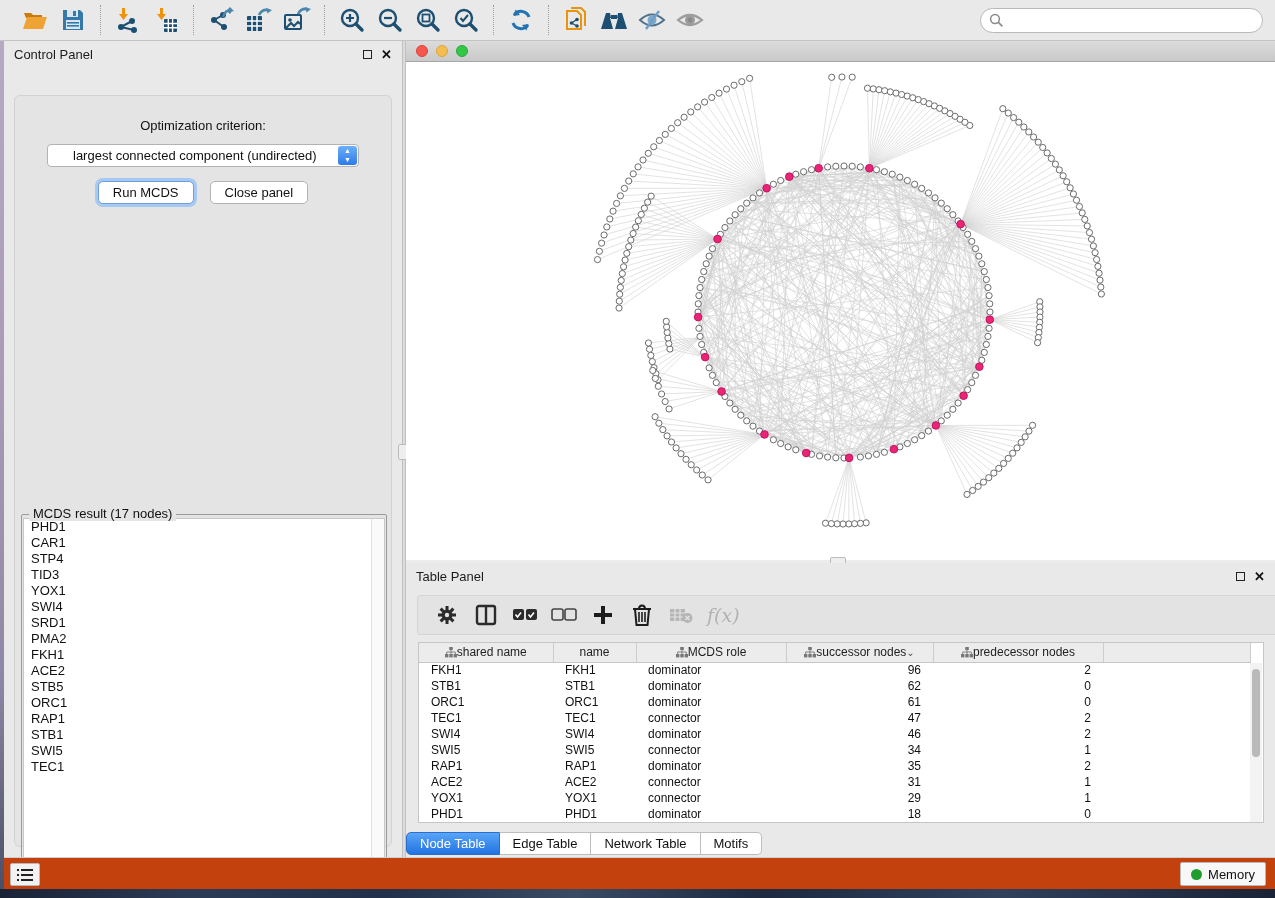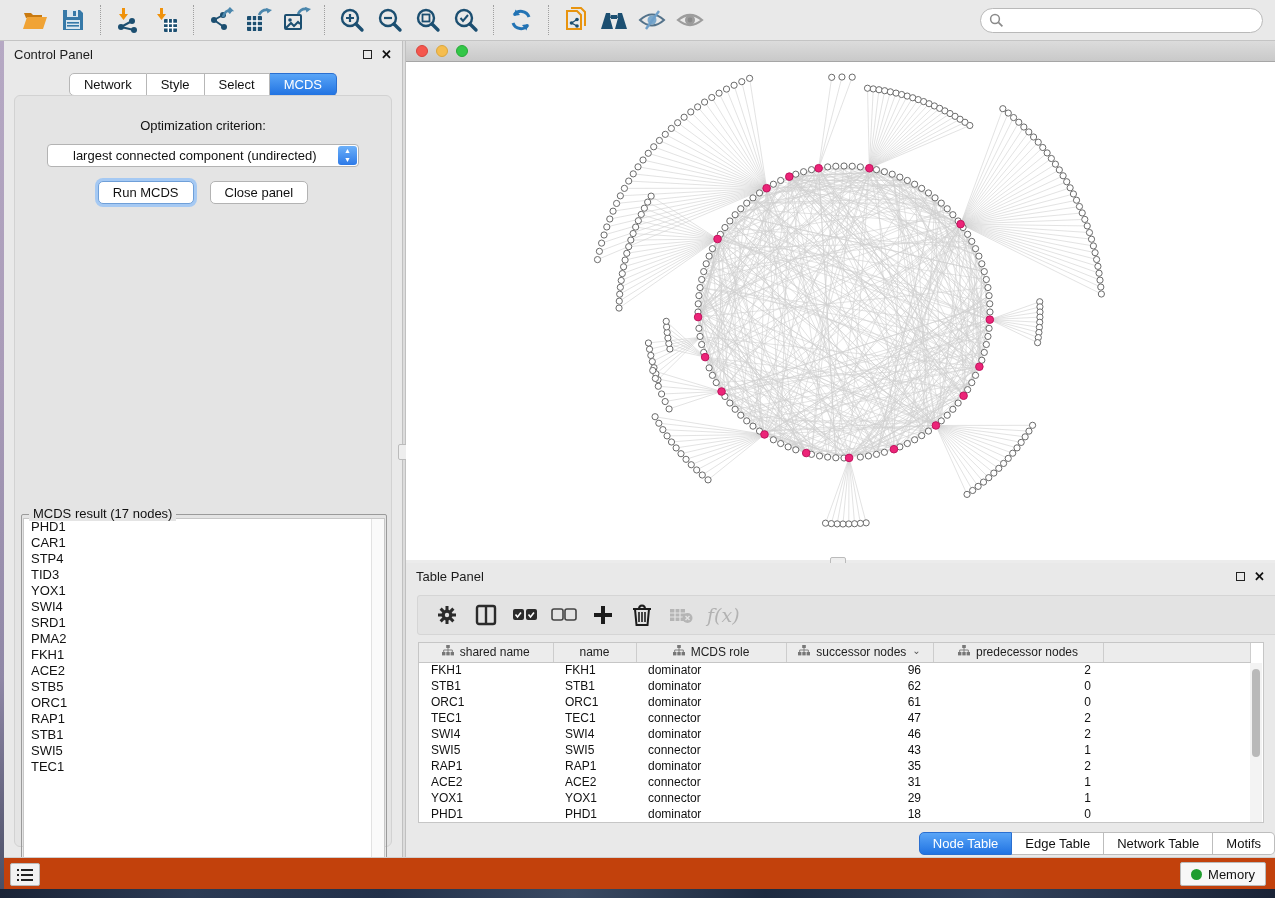--- a/index.html
+++ b/index.html
@@ -76,28 +76,28 @@
   #table-panel { left:406px; top:563px; width:869px; height:294px; background:#e9e9e9; }
   #tp-toolbar { position:absolute; left:11px; top:32px; width:903px; height:40px; background:#e3e3e3;
     border:1px solid #d5d5d5; border-radius:3px; display:flex; align-items:center; gap:13px; padding-left:16px; }
   .tp-icon { display:flex; align-items:center; justify-content:center; width:26px; height:26px; }
   .fx { font-family:"DejaVu Serif", serif; font-style:italic; font-size:19px; color:#b2b2b2; }
 
   #node-table { position:absolute; left:12px; top:79px; width:846px; height:181px; background:#fff; border:1px solid #c6c6c6; overflow:hidden; }
   table { border-collapse:collapse; table-layout:fixed; width:832px; }
   th { height:19px; background:#ececec; border-right:1px solid #cdcdcd; border-bottom:1px solid #c6c6c6;
     font-size:12px; font-weight:normal; color:#222; text-align:center; white-space:nowrap; overflow:hidden; }
-  th .hcell { display:flex; align-items:flex-start; justify-content:center; gap:6px; }
+  th .hcell { display:flex; align-items:center; justify-content:center; }
   td { height:16px; font-size:12px; color:#111; padding:0 12px; white-space:nowrap; overflow:hidden; }
   td.num { text-align:right; }
   .sortch { font-size:10px; color:#555; }
   #tbl-scroll { position:absolute; right:1px; top:20px; width:12px; height:159px; background:#f3f3f3; }
   #tbl-thumb { position:absolute; left:2px; top:6px; width:8px; height:88px; background:#b9b9b9; border-radius:4px; }
 
-  #tp-tabs { position:absolute; left:0; right:0; top:269px; display:flex; justify-content:flex-end; }
+  #tp-tabs { position:absolute; left:0; right:0; top:269px; display:flex; justify-content:flex-start; }
   #tp-tabs .tab { font-size:13px; color:#111; background:#fff; border:1px solid #bdbdbd; border-left-width:0; padding:3px 13px; }
   #tp-tabs .tab:first-child { border-left-width:1px; border-radius:5px 0 0 5px; }
   #tp-tabs .tab:last-child { border-radius:0 5px 5px 0; }
   #tp-tabs .tab.sel { background:linear-gradient(180deg,#59a5f7,#2173e2); color:#fff; border-color:#2a6fd0; }
 
   
   #status-bar { left:0; top:857px; width:1275px; height:32px; background:#c2410c; border-top:1px solid #cfcfcf; }
   #list-btn { position:absolute; left:10px; top:5px; width:30px; height:23px; background:#f2f2f2; border:1px solid #b9b9b9; border-radius:2px;
     display:flex; align-items:center; justify-content:center; }
   #memory-btn { position:absolute; right:9px; top:4px; height:24px; background:#f7f7f7; border:1px solid #b9b9b9; border-radius:2px;
@@ -269,26 +269,20 @@
 </div>
 
 <div id="control-panel" class="abs">
   <div class="panel-title-row">
     <span class="panel-title">Control Panel</span>
     <span class="win-btns">
       <span class="float-glyph"></span>
       <span class="close-glyph">✕</span>
     </span>
   </div>
-  <div class="tabbar" id="cp-tabbar">
-      <span class="tab">Network</span>
-      <span class="tab">Style</span>
-      <span class="tab">Select</span>
-      <span class="tab sel">MCDS</span>
-    </div>
   <div id="cp-pane">
     <div id="opt-label">Optimization criterion:</div>
     <div id="opt-select">
       <span>largest connected component (undirected)</span>
       <span id="opt-stepper">▲<br>▼</span>
     </div>
     <div class="btn-row">
       <button class="mac-btn focused">Run MCDS</button>
       <button class="mac-btn">Close panel</button>
     </div>
@@ -1430,21 +1424,21 @@
             <td>SWI4</td>
             <td>dominator</td>
             <td class="num">46</td>
             <td class="num">2</td>
             <td></td>
           </tr>
           <tr>
             <td>SWI5</td>
             <td>SWI5</td>
             <td>connector</td>
-            <td class="num">43</td>
+            <td class="num">34</td>
             <td class="num">1</td>
             <td></td>
           </tr>
           <tr>
             <td>RAP1</td>
             <td>RAP1</td>
             <td>dominator</td>
             <td class="num">35</td>
             <td class="num">2</td>
             <td></td>

